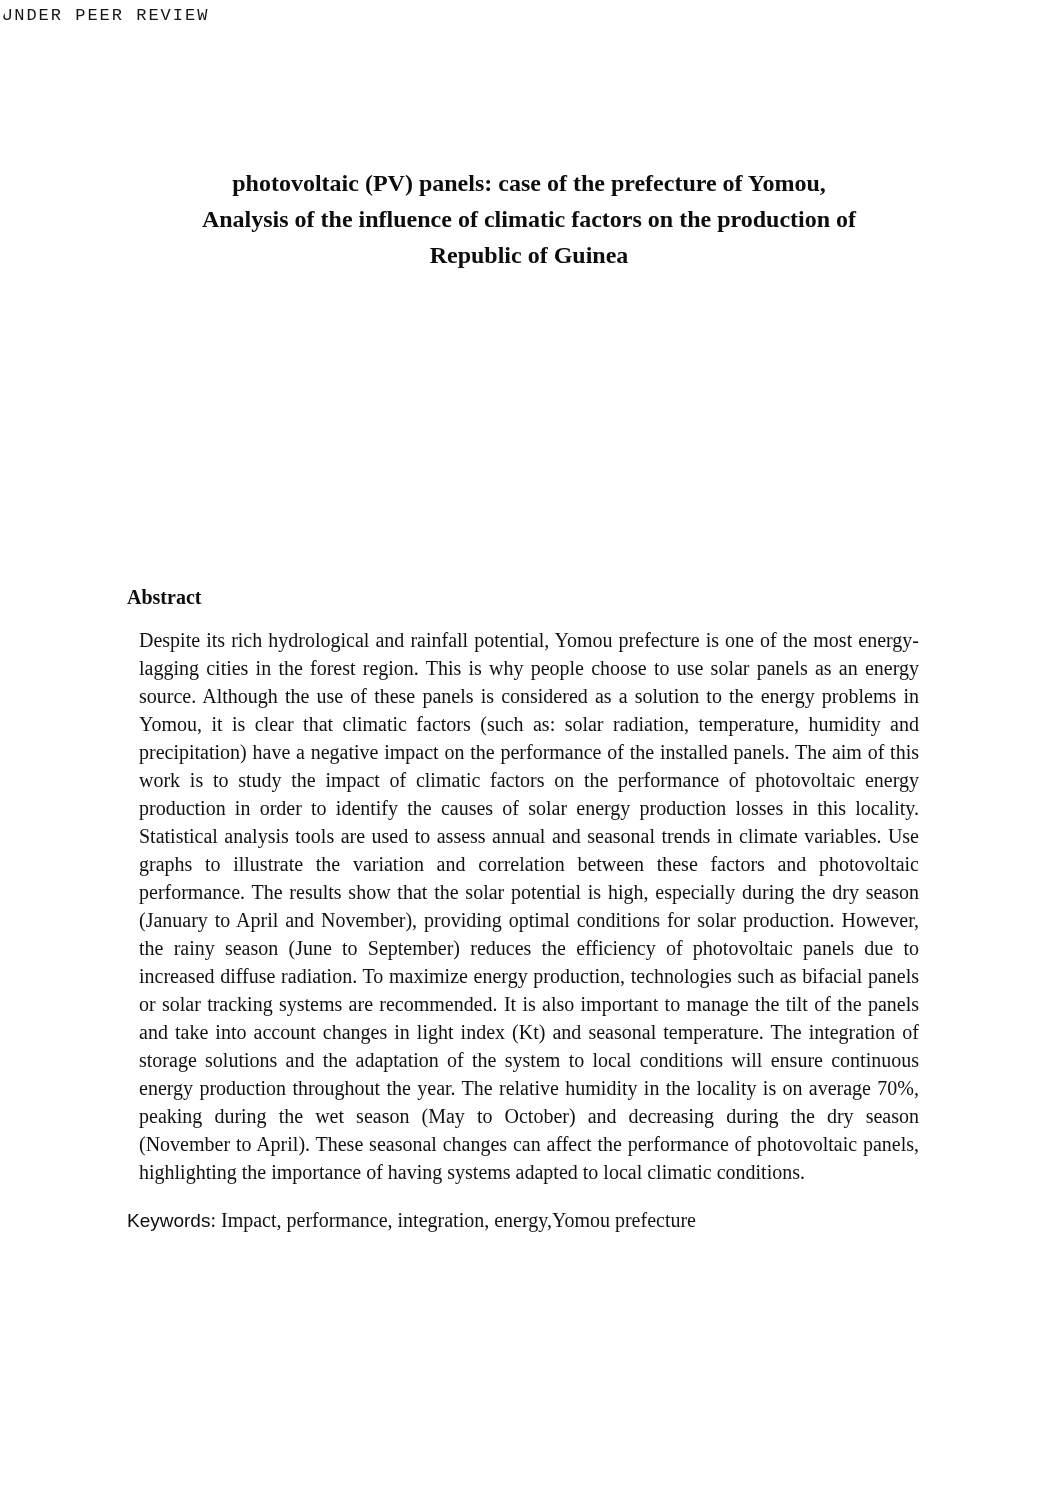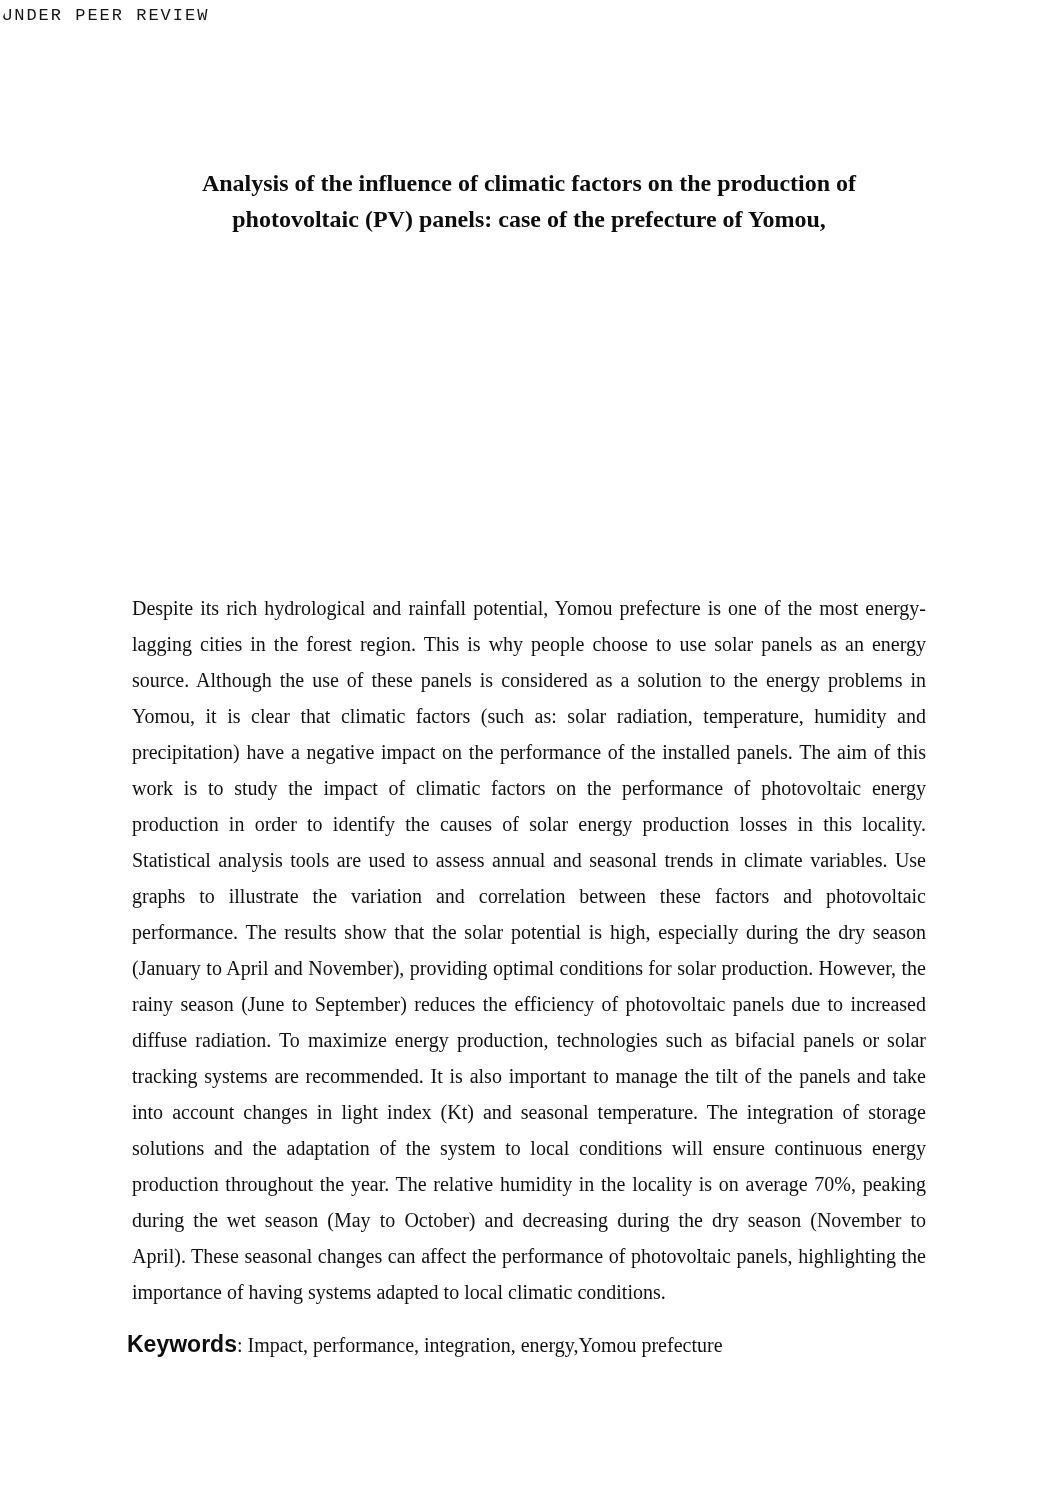--- a/index.html
+++ b/index.html
@@ -50,55 +50,57 @@
   }
   .abstract-heading {
     margin: 0 0 17px 0;
     font-family: "Liberation Serif", "DejaVu Serif", serif;
     font-weight: bold;
     font-size: 20px;
     line-height: 24px;
     color: #0d0d0d;
   }
   .abstract-body {
-    margin: 5px;
+    margin: 12px;
     font-family: "Liberation Serif", "DejaVu Serif", serif;
     font-size: 20px;
-    line-height: 36px;
+    line-height: 28px;
     text-align: justify;
     color: #111111;
   }
   .keywords-line {
     margin: 21px 0 0 0;
     font-family: "Liberation Serif", "DejaVu Serif", serif;
     font-size: 20px;
     line-height: 26px;
     color: #111111;
   }
   .kw-label {
     font-family: "Liberation Sans", "DejaVu Sans", sans-serif;
-    font-weight: bold;
-    font-size: 23px;
+    font-weight: normal;
+    font-size: 19px;
     color: #0d0d0d;
     margin-top: 24px;
   }
 </style>
 </head>
 <body>
 
 <div class="page">
 
   <div class="review-banner">UNDER PEER REVIEW</div>
 
   <h1 class="title">
+    <span class="title-line">photovoltaic (PV) panels: case of the prefecture of Yomou,</span>
     <span class="title-line">Analysis of the influence of climatic factors on the production of</span>
-    <span class="title-line">photovoltaic (PV) panels: case of the prefecture of Yomou,</span>
+    <span class="title-line">Republic of Guinea</span>
   </h1>
 
   <div class="content">
+    <h2 class="abstract-heading">Abstract</h2>
 
     <p class="abstract-body">Despite its rich hydrological and rainfall potential, Yomou prefecture is one of the most energy-lagging cities in the forest region. This is why people choose to use solar panels as an energy source. Although the use of these panels is considered as a solution to the energy problems in Yomou, it is clear that climatic factors (such as: solar radiation, temperature, humidity and precipitation) have a negative impact on the performance of the installed panels. The aim of this work is to study the impact of climatic factors on the performance of photovoltaic energy production in order to identify the causes of solar energy production losses in this locality. Statistical analysis tools are used to assess annual and seasonal trends in climate variables. Use graphs to illustrate the variation and correlation between these factors and photovoltaic performance. The results show that the solar potential is high, especially during the dry season (January to April and November), providing optimal conditions for solar production. However, the rainy season (June to September) reduces the efficiency of photovoltaic panels due to increased diffuse radiation. To maximize energy production, technologies such as bifacial panels or solar tracking systems are recommended. It is also important to manage the tilt of the panels and take into account changes in light index (Kt) and seasonal temperature. The integration of storage solutions and the adaptation of the system to local conditions will ensure continuous energy production throughout the year. The relative humidity in the locality is on average 70%, peaking during the wet season (May to October) and decreasing during the dry season (November to April). These seasonal changes can affect the performance of photovoltaic panels, highlighting the importance of having systems adapted to local climatic conditions.</p>
 
     <p class="keywords-line">
       <span class="kw-label">Keywords</span><span class="kw-rest">: Impact, performance, integration, energy,Yomou prefecture</span>
     </p>
   </div>
 
 </div>
 

